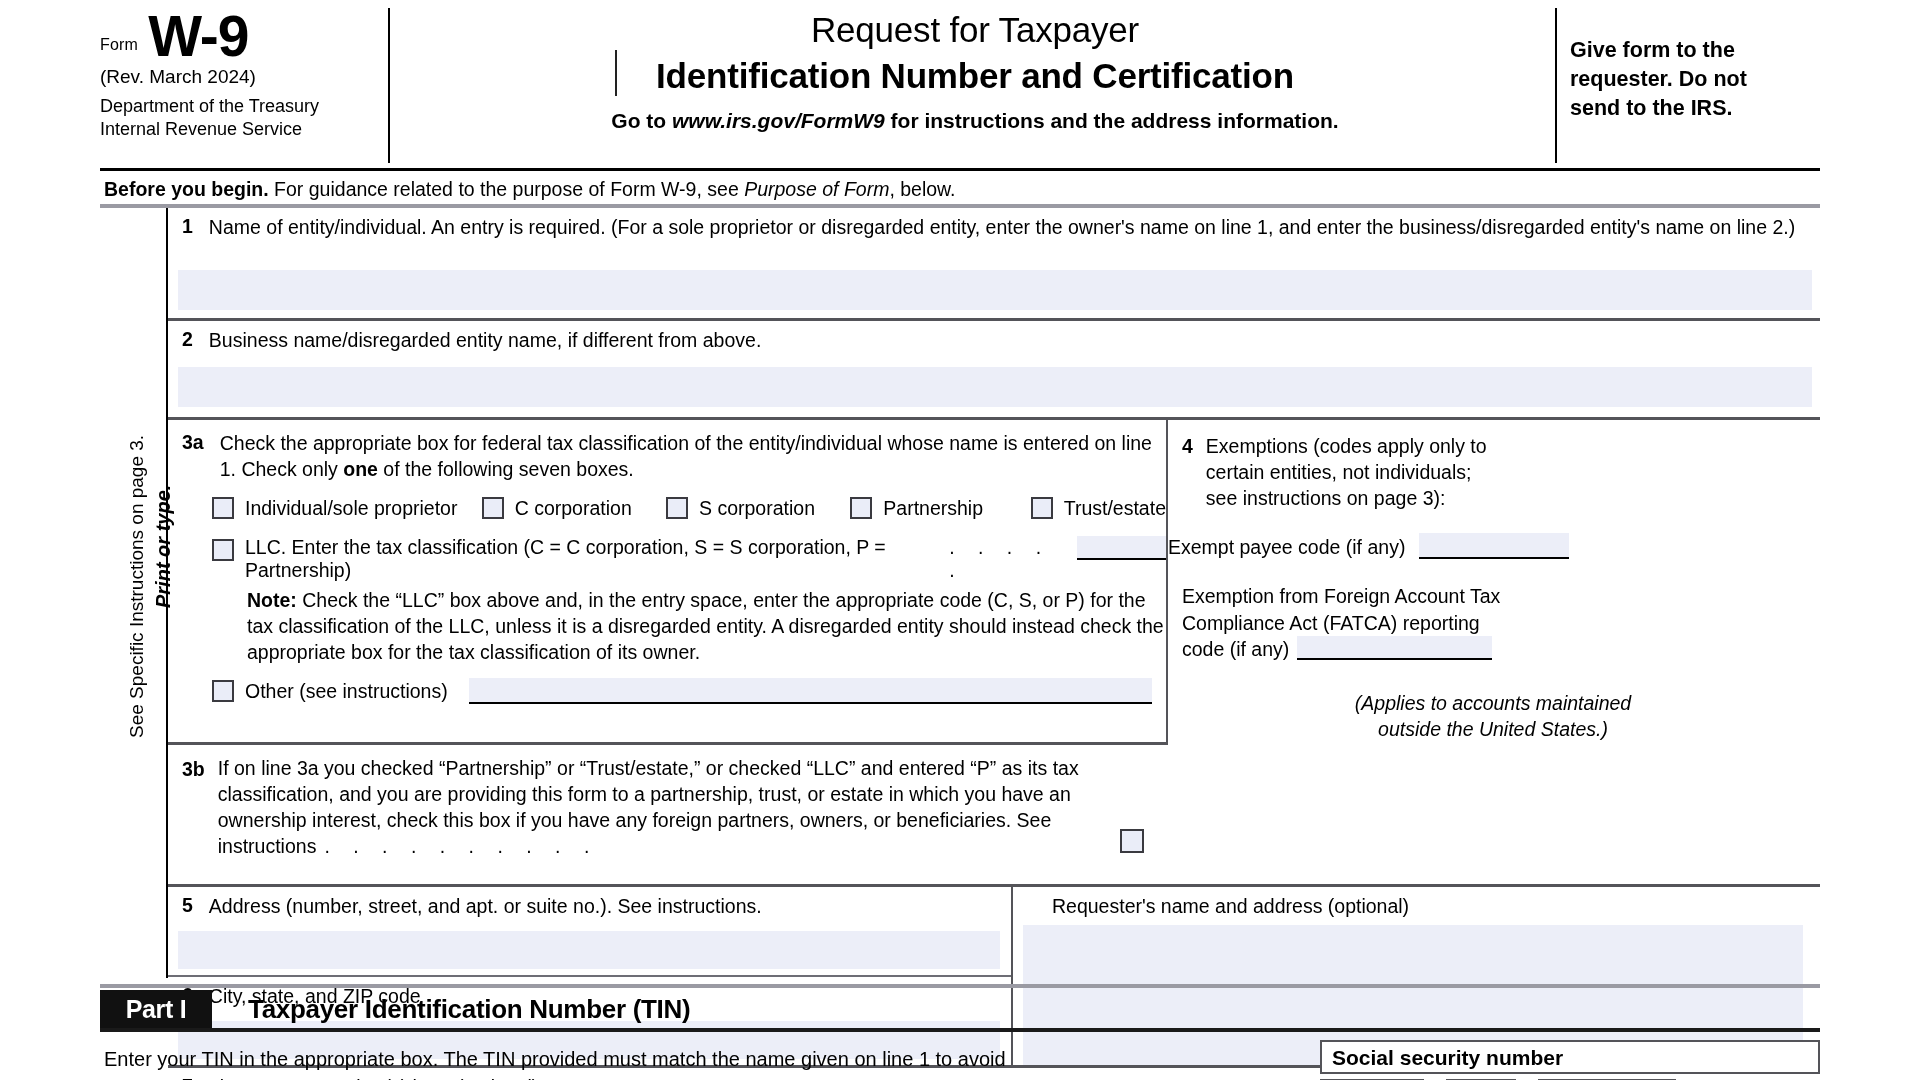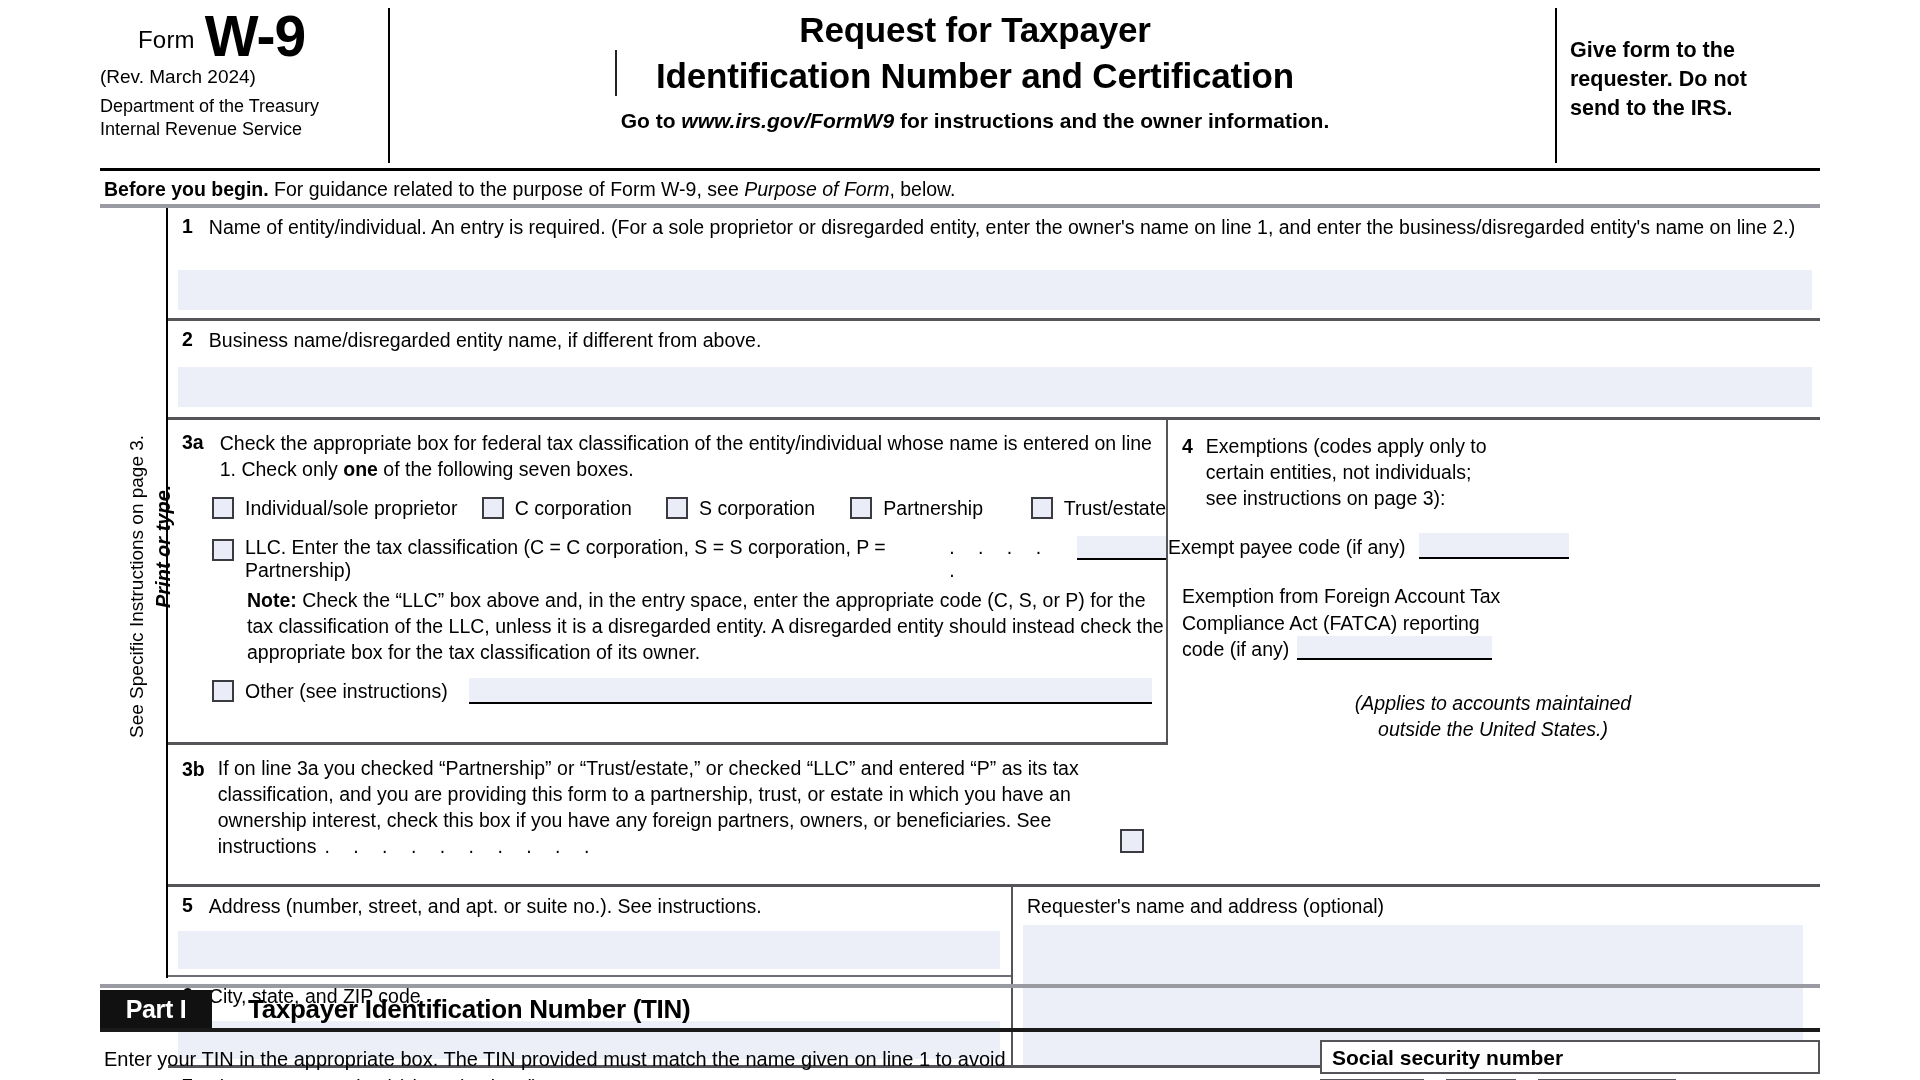--- a/index.html
+++ b/index.html
@@ -9,31 +9,31 @@
     font-family: "Liberation Sans", sans-serif;
     color: #000;
     overflow: hidden;
   }
   .page { position: relative; width: 1920px; height: 1080px; background:#fff; }
 
   
   .hdr { position:absolute; left:100px; top:4px; width:1720px; height:160px; }
   .hdr-left { position:absolute; left:0; top:6px; width:280px; }
   .hdr-formrow { display:flex; align-items:flex-end; gap:10px; }
-  .lbl-form { font-size:24px; letter-spacing:.2px; padding-bottom:8px;margin-left:38px; }
+  .lbl-form { font-size:16px; letter-spacing:.2px; padding-bottom:8px; }
   .w9 { font-size:57px; font-weight:bold; line-height:.92; letter-spacing:-1px; font-family:"Liberation Sans",sans-serif; }
   .hdr-rev { font-size:19px; margin-top:4px; }
   .hdr-dept { font-size:18px; margin-top:7px; line-height:1.28; }
 
   .vline { position:absolute; top:4px; width:2px; background:#000; }
   .vline.a { left:288px; height:155px; }
   .vline.b { left:1455px; height:155px; }
 
   .hdr-center { position:absolute; left:300px; top:6px; width:1150px; text-align:center; }
-  .t1 { font-size:35px; font-weight:bold; letter-spacing:-.2px; }
+  .t1 { font-size:35px; font-weight:normal; letter-spacing:-.2px; }
   .t2 { font-size:35px; font-weight:bold; letter-spacing:-.2px; margin-top:6px; position:relative; }
   .caret { display:inline-block; width:2px; height:46px; background:#222; position:absolute; left:215px; top:-6px; }
   .t3 { font-size:21px; font-weight:bold; margin-top:13px; }
   .t3 i { font-style:italic; }
 
   .hdr-right { position:absolute; left:1470px; top:32px; width:250px; font-size:21.5px; font-weight:bold; line-height:1.34; }
 
   .rule-top { position:absolute; left:100px; top:168px; width:1720px; height:3px; background:#000; }
 
   
@@ -102,21 +102,21 @@
   .b4-ital { text-align:center; font-style:italic; font-size:19.5px; line-height:1.34; margin-top:28px; padding:0 22px; }
 
   
   .r3b { position:relative; }
   .r3b-txt { display:flex; gap:13px; padding:11px 0 24px 14px; font-size:19.5px; line-height:1.34; width:1000px; }
   .cb-3b { position:absolute; left:952px; top:84px; width:24px; height:24px; border:2px solid #3a3a40; background:#eaedf8; }
 
   
   .addr-split { display:flex; }
   .addr-l { width:845px; border-right:2px solid #545459; position:relative; }
-  .addr-r { width:805px; position:relative; }
+  .addr-r { width:805px; position:relative;padding-left:25px; }
   .r5 { height:88px; position:relative; }
   .r5 .entry { position:absolute; left:10px; top:44px; width:822px; height:38px; }
   .r6 { height:88px; position:relative; }
   .r6 .entry { position:absolute; left:10px; top:44px; width:822px; height:38px; }
   .req-entry { position:absolute; left:10px; top:38px; width:780px; height:140px; background:#eceef8; }
   .r7 { height:80px; position:relative; }
 
   
   .part-rule { position:absolute; left:100px; top:984px; width:1720px; height:4px; background:#9a9aa3; }
   .partbar { position:absolute; left:100px; top:990px; width:1720px; height:42px; border-bottom:4px solid #1a1a1a; }
@@ -158,21 +158,21 @@
 
     <div class="vline a"></div>
 
     <div class="hdr-center">
       <div class="t1">Request for Taxpayer</div>
       <div class="t2">
         <span>Identification Number and Certification</span>
         <span class="caret"></span>
       </div>
       <div class="t3">
-        <span>Go to </span><i>www.irs.gov/FormW9</i><span> for instructions and the owner information.</span>
+        <span>Go to </span><i>www.irs.gov/FormW9</i><span> for instructions and the address information.</span>
       </div>
     </div>
 
     <div class="vline b"></div>
 
     <div class="hdr-right">
       <div>Give form to the</div>
       <div>requester. Do not</div>
       <div>send to the IRS.</div>
     </div>

